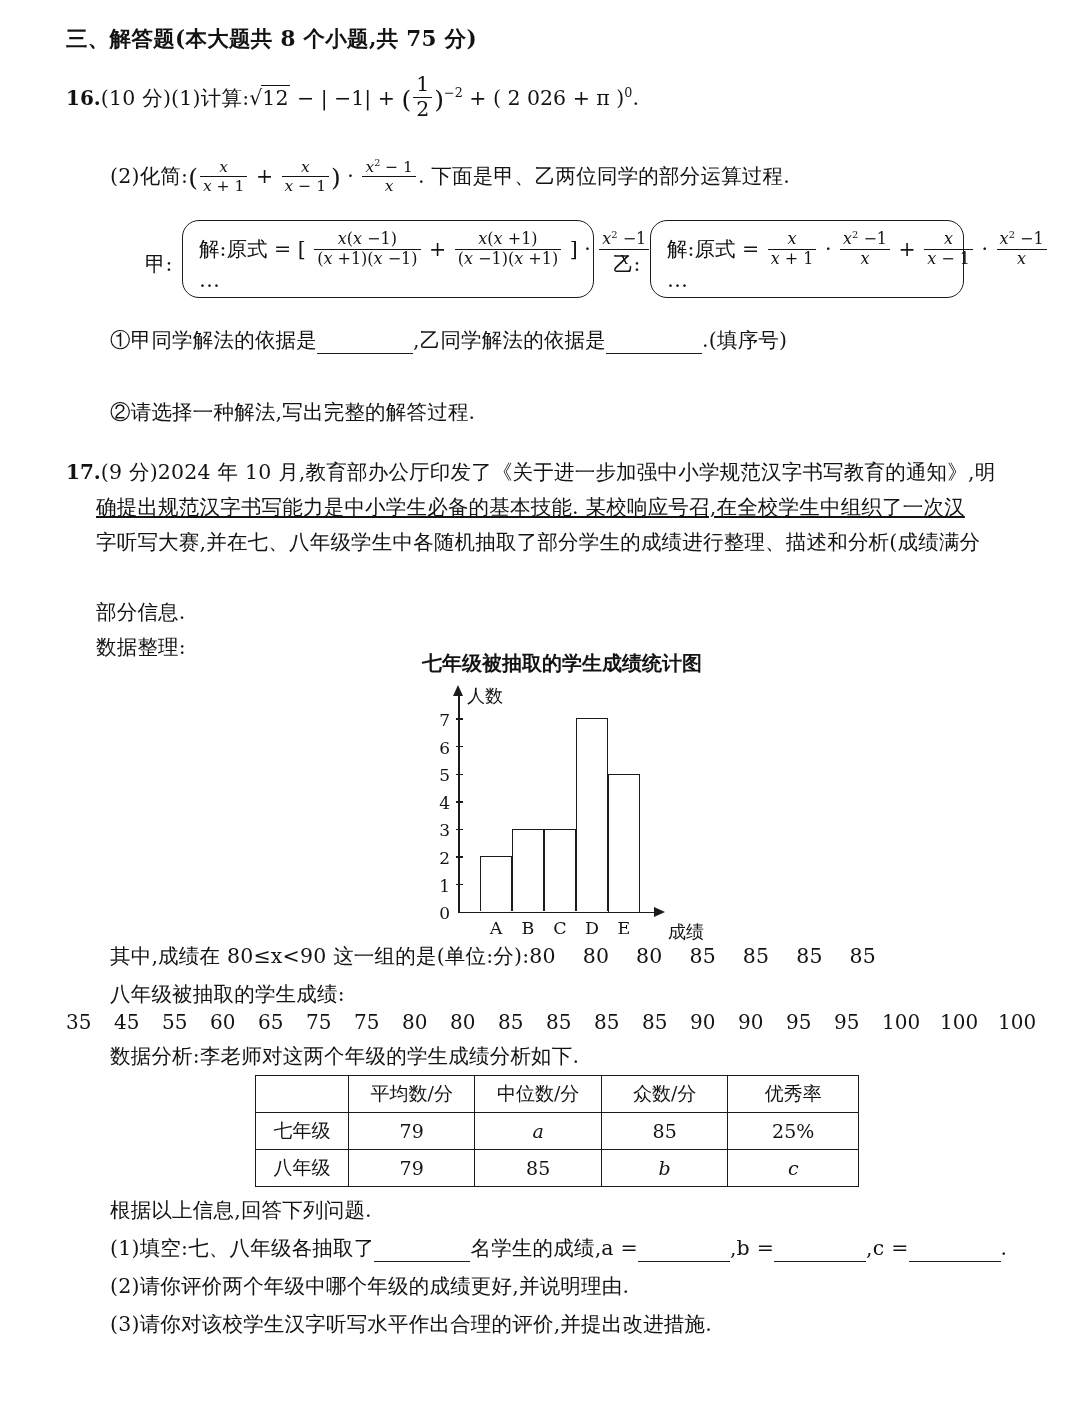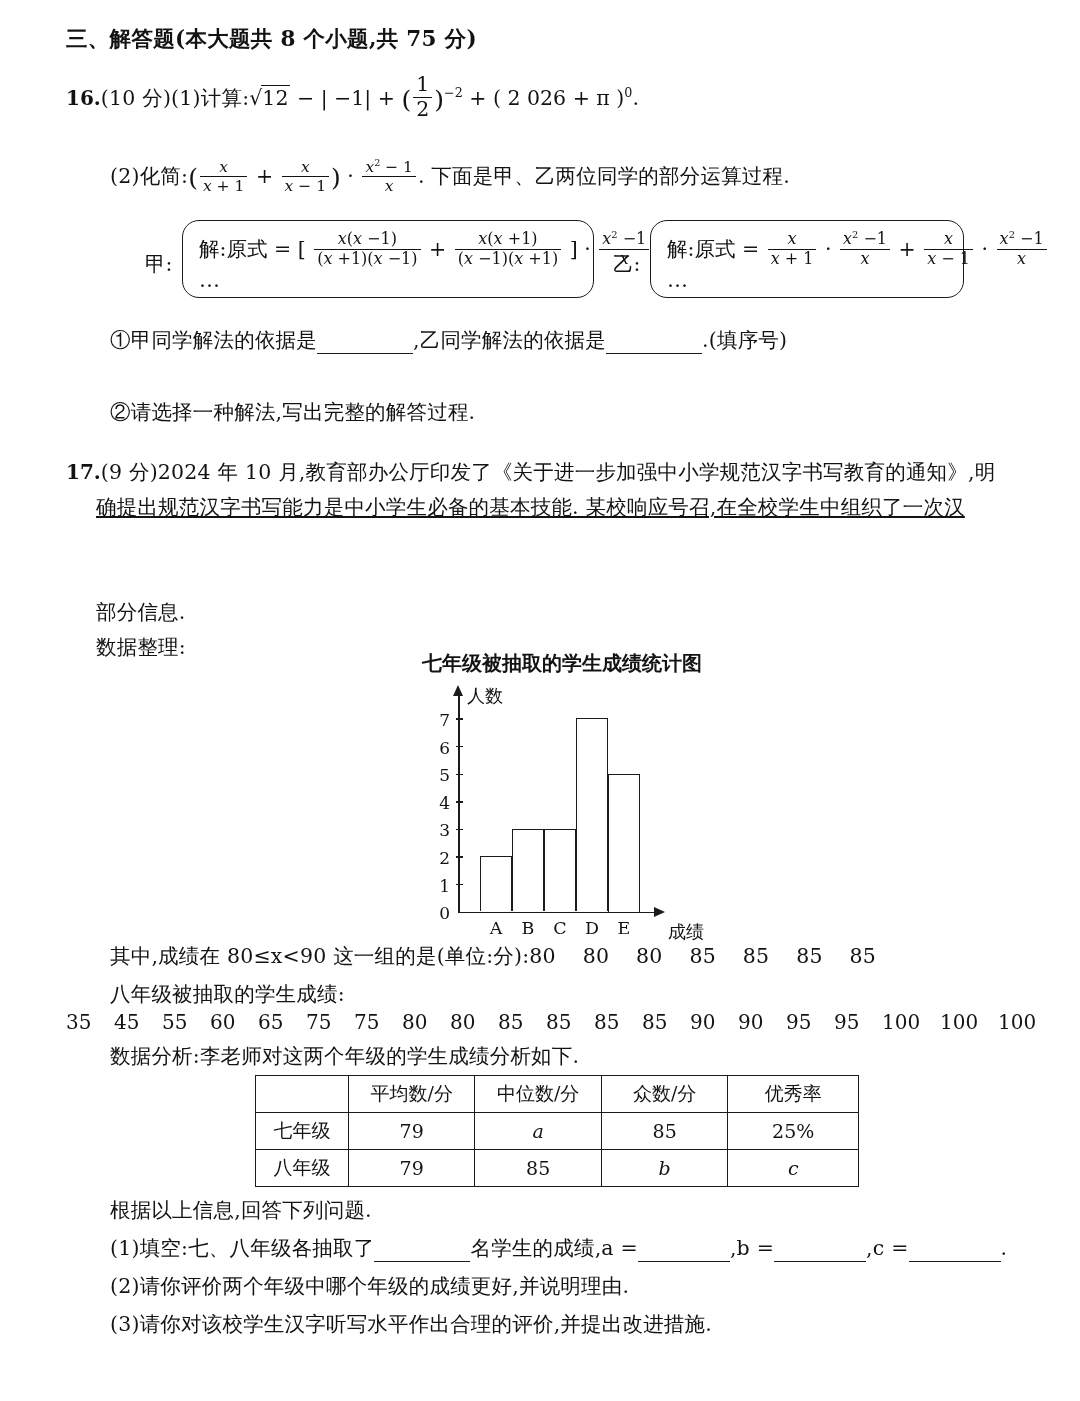--- a/index.html
+++ b/index.html
@@ -226,20 +226,21 @@
 
 
   <div class="row body-txt" style="left:110px; top:402px;">②请选择一种解法,写出完整的解答过程.</div>
 
   <div class="row" style="left:66px; top:462px;">
     <span class="qnum">17.</span><span class="body-txt">(9 分)</span><span class="body-txt">2024 年 10 月,教育部办公厅印发了《关于进一步加强中小学规范汉字书写教育的通知》,明</span>
   </div>
 
   <div class="row body-txt" style="left:96px; top:497px;text-decoration:underline;">确提出规范汉字书写能力是中小学生必备的基本技能. 某校响应号召,在全校学生中组织了一次汉</div>
 
+  <div class="row body-txt" style="left:96px; top:532px;">字听写大赛,并在七、八年级学生中各随机抽取了部分学生的成绩进行整理、描述和分析(成绩满分</div>
 
 
   <div class="row body-txt" style="left:96px; top:602px;">部分信息.</div>
 
   <div class="row body-txt" style="left:96px; top:637px;">数据整理:</div>
 
   <div class="chart-title" style="left:422px; top:650px;">七年级被抽取的学生成绩统计图</div>
 
   <div class="chart-wrap" style="left:440px; top:688px; width:260px; height:250px;">
 

